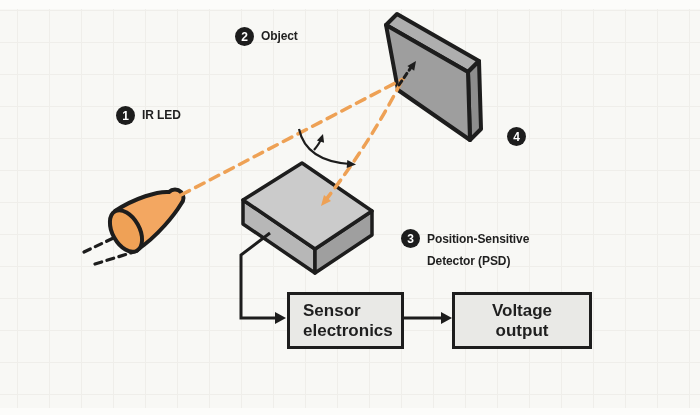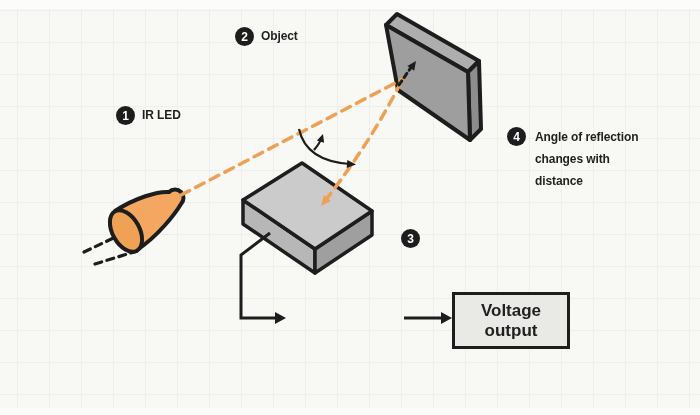--- a/index.html
+++ b/index.html
@@ -119,25 +119,26 @@
     <span class="co-txt">IR LED</span>
   </div>
 
   <div class="callout" id="callout-2" style="left:235px;top:27px;">
     <span class="co-num">2</span>
     <span class="co-txt">Object</span>
   </div>
 
   <div class="callout" id="callout-3" style="left:401px;top:229px;">
     <span class="co-num">3</span>
+    <span class="co-txt">Position-Sensitive
+Detector (PSD)</span>
   </div>
 
   <div class="callout" id="callout-4" style="left:507px;top:127px;">
     <span class="co-num">4</span>
-    <span class="co-txt">Angle of reflection
-changes with
-distance</span>
   </div>
 
-  <div class="fbox center-al" style="left:452px;top:292px;width:118px;height:57px;">Voltage
+  <div class="fbox left-al" style="left:287px;top:292px;width:117px;height:57px;">Sensor
+electronics</div>
+  <div class="fbox center-al" style="left:452px;top:292px;width:140px;height:57px;">Voltage
 output</div>
 
 </div>
 
 </body></html>

